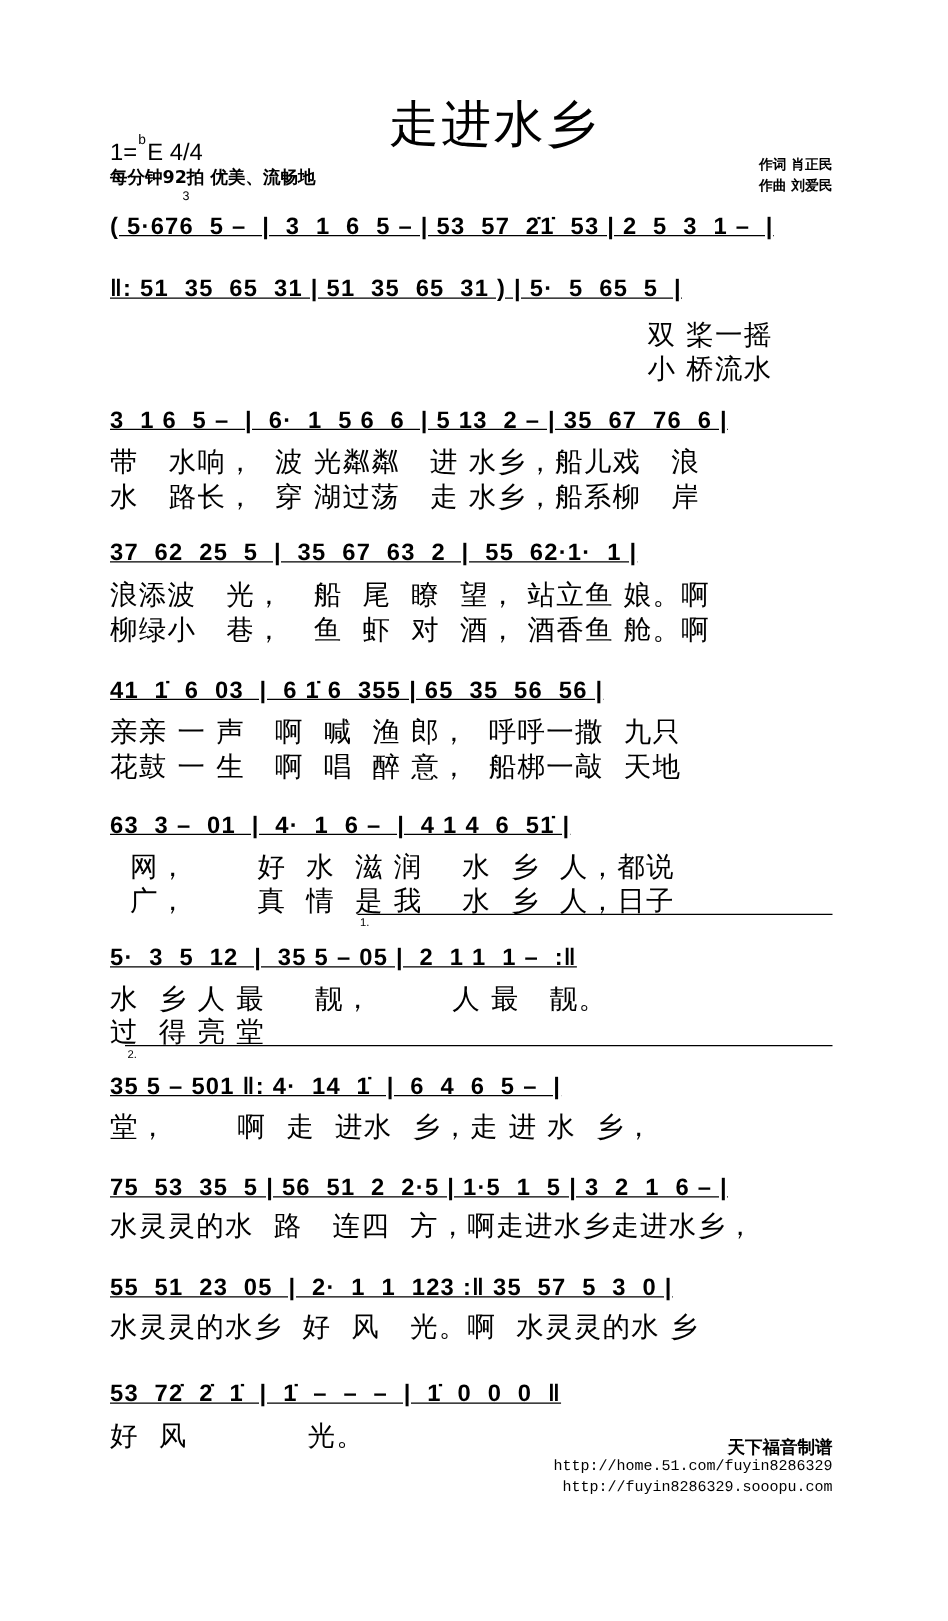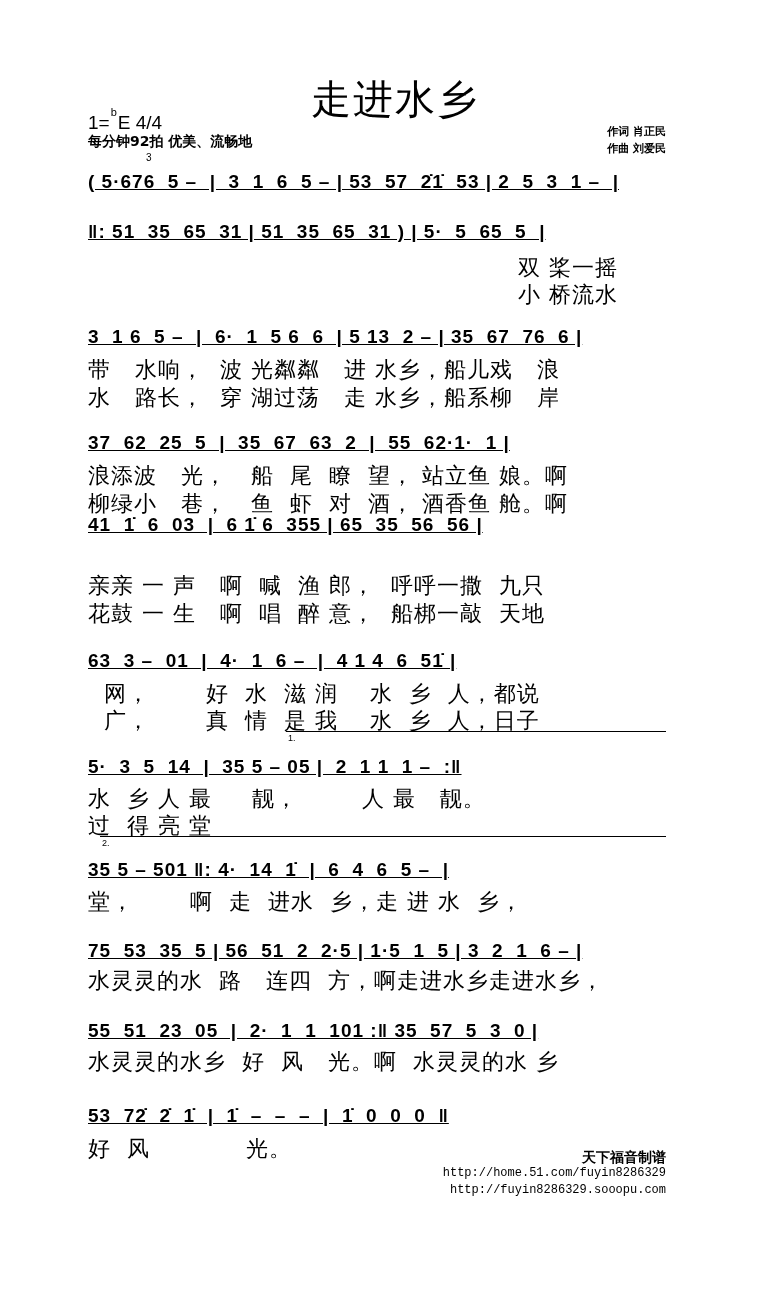--- a/index.html
+++ b/index.html
@@ -51,56 +51,56 @@
   </div>
 <div class="abs lyric" style="top:355px">带   水响，  波 光粼粼   进 水乡，船儿戏   浪</div>
 <div class="abs lyric" style="top:383px">水   路长，  穿 湖过荡   走 水乡，船系柳   岸</div>
 
 <div class="abs row" style="top:428px">
     <div class="notes">37  62  25  5  |  35  67  63  2  |  55  62·1·  1 |</div>
   </div>
 <div class="abs lyric" style="top:461px">浪添波   光，   船  尾  瞭  望， 站立鱼 娘。啊</div>
 <div class="abs lyric" style="top:489px">柳绿小   巷，   鱼  虾  对  酒， 酒香鱼 舱。啊</div>
 
-<div class="abs row" style="top:510px">
+<div class="abs row" style="top:538px">
     <div class="notes">41  1̇  6  03  |  6 1̇ 6  355 | 65  35  56  56 |</div>
   </div>
 <div class="abs lyric" style="top:571px">亲亲 一 声   啊  喊  渔 郎，  呼呼一撒  九只</div>
 <div class="abs lyric" style="top:599px">花鼓 一 生   啊  唱  醉 意，  船梆一敲  天地</div>
 
 <div class="abs row" style="top:646px">
     <div class="notes">63  3 –  01  |  4·  1  6 –  |  4 1 4  6  51̇ |</div>
   </div>
 <div class="abs lyric" style="top:679px">  网，       好  水  滋 润    水  乡  人，都说</div>
 <div class="abs lyric" style="top:706px">  广，       真  情  是 我    水  乡  人，日子</div>
 
 <div class="abs volta" style="left:286px;top:731px;width:380px"></div>
 <div class="abs volta-lbl" style="left:288px;top:733px">1.</div>
 
 <div class="abs row" style="top:752px">
-    <div class="notes">5·  3  5  14  |  35 5 – 05 |  2  1 1  1 –  :‖</div>
+    <div class="notes">5·  3  5  12  |  35 5 – 05 |  2  1 1  1 –  :‖</div>
   </div>
 <div class="abs lyric" style="top:784px">水  乡 人 最     靓，        人 最   靓。</div>
 <div class="abs lyric" style="top:811px">过  得 亮 堂</div>
 
 <div class="abs volta" style="left:100px;top:836px;width:566px"></div>
 <div class="abs volta-lbl" style="left:102px;top:838px">2.</div>
 
 <div class="abs row" style="top:855px">
     <div class="notes">35 5 – 501 ‖: 4·  14  1̇  |  6  4  6  5 –  |</div>
   </div>
 <div class="abs lyric" style="top:887px">堂，       啊  走  进水  乡，走 进 水  乡，</div>
 
 <div class="abs row" style="top:936px">
     <div class="notes">75  53  35  5 | 56  51  2  2·5 | 1·5  1  5 | 3  2  1  6 – |</div>
   </div>
 <div class="abs lyric" style="top:966px">水灵灵的水  路   连四  方，啊走进水乡走进水乡，</div>
 
 <div class="abs row" style="top:1016px">
-    <div class="notes">55  51  23  05  |  2·  1  1  101 :‖ 35  57  5  3  0 |</div>
+    <div class="notes">55  51  23  05  |  2·  1  1  123 :‖ 35  57  5  3  0 |</div>
   </div>
 <div class="abs lyric" style="top:1047px">水灵灵的水乡  好  风   光。啊  水灵灵的水 乡</div>
 
 <div class="abs row" style="top:1101px">
     <div class="notes">53  72̇  2̇  1̇  |  1̇  –  –  –  |  1̇  0  0  0  ‖</div>
   </div>
 <div class="abs lyric" style="top:1134px">好  风            光。</div>
 
 <div class="abs footer-title">天下福音制谱</div>
 <div class="abs url" style="top:1166px">http://home.51.com/fuyin8286329</div>

